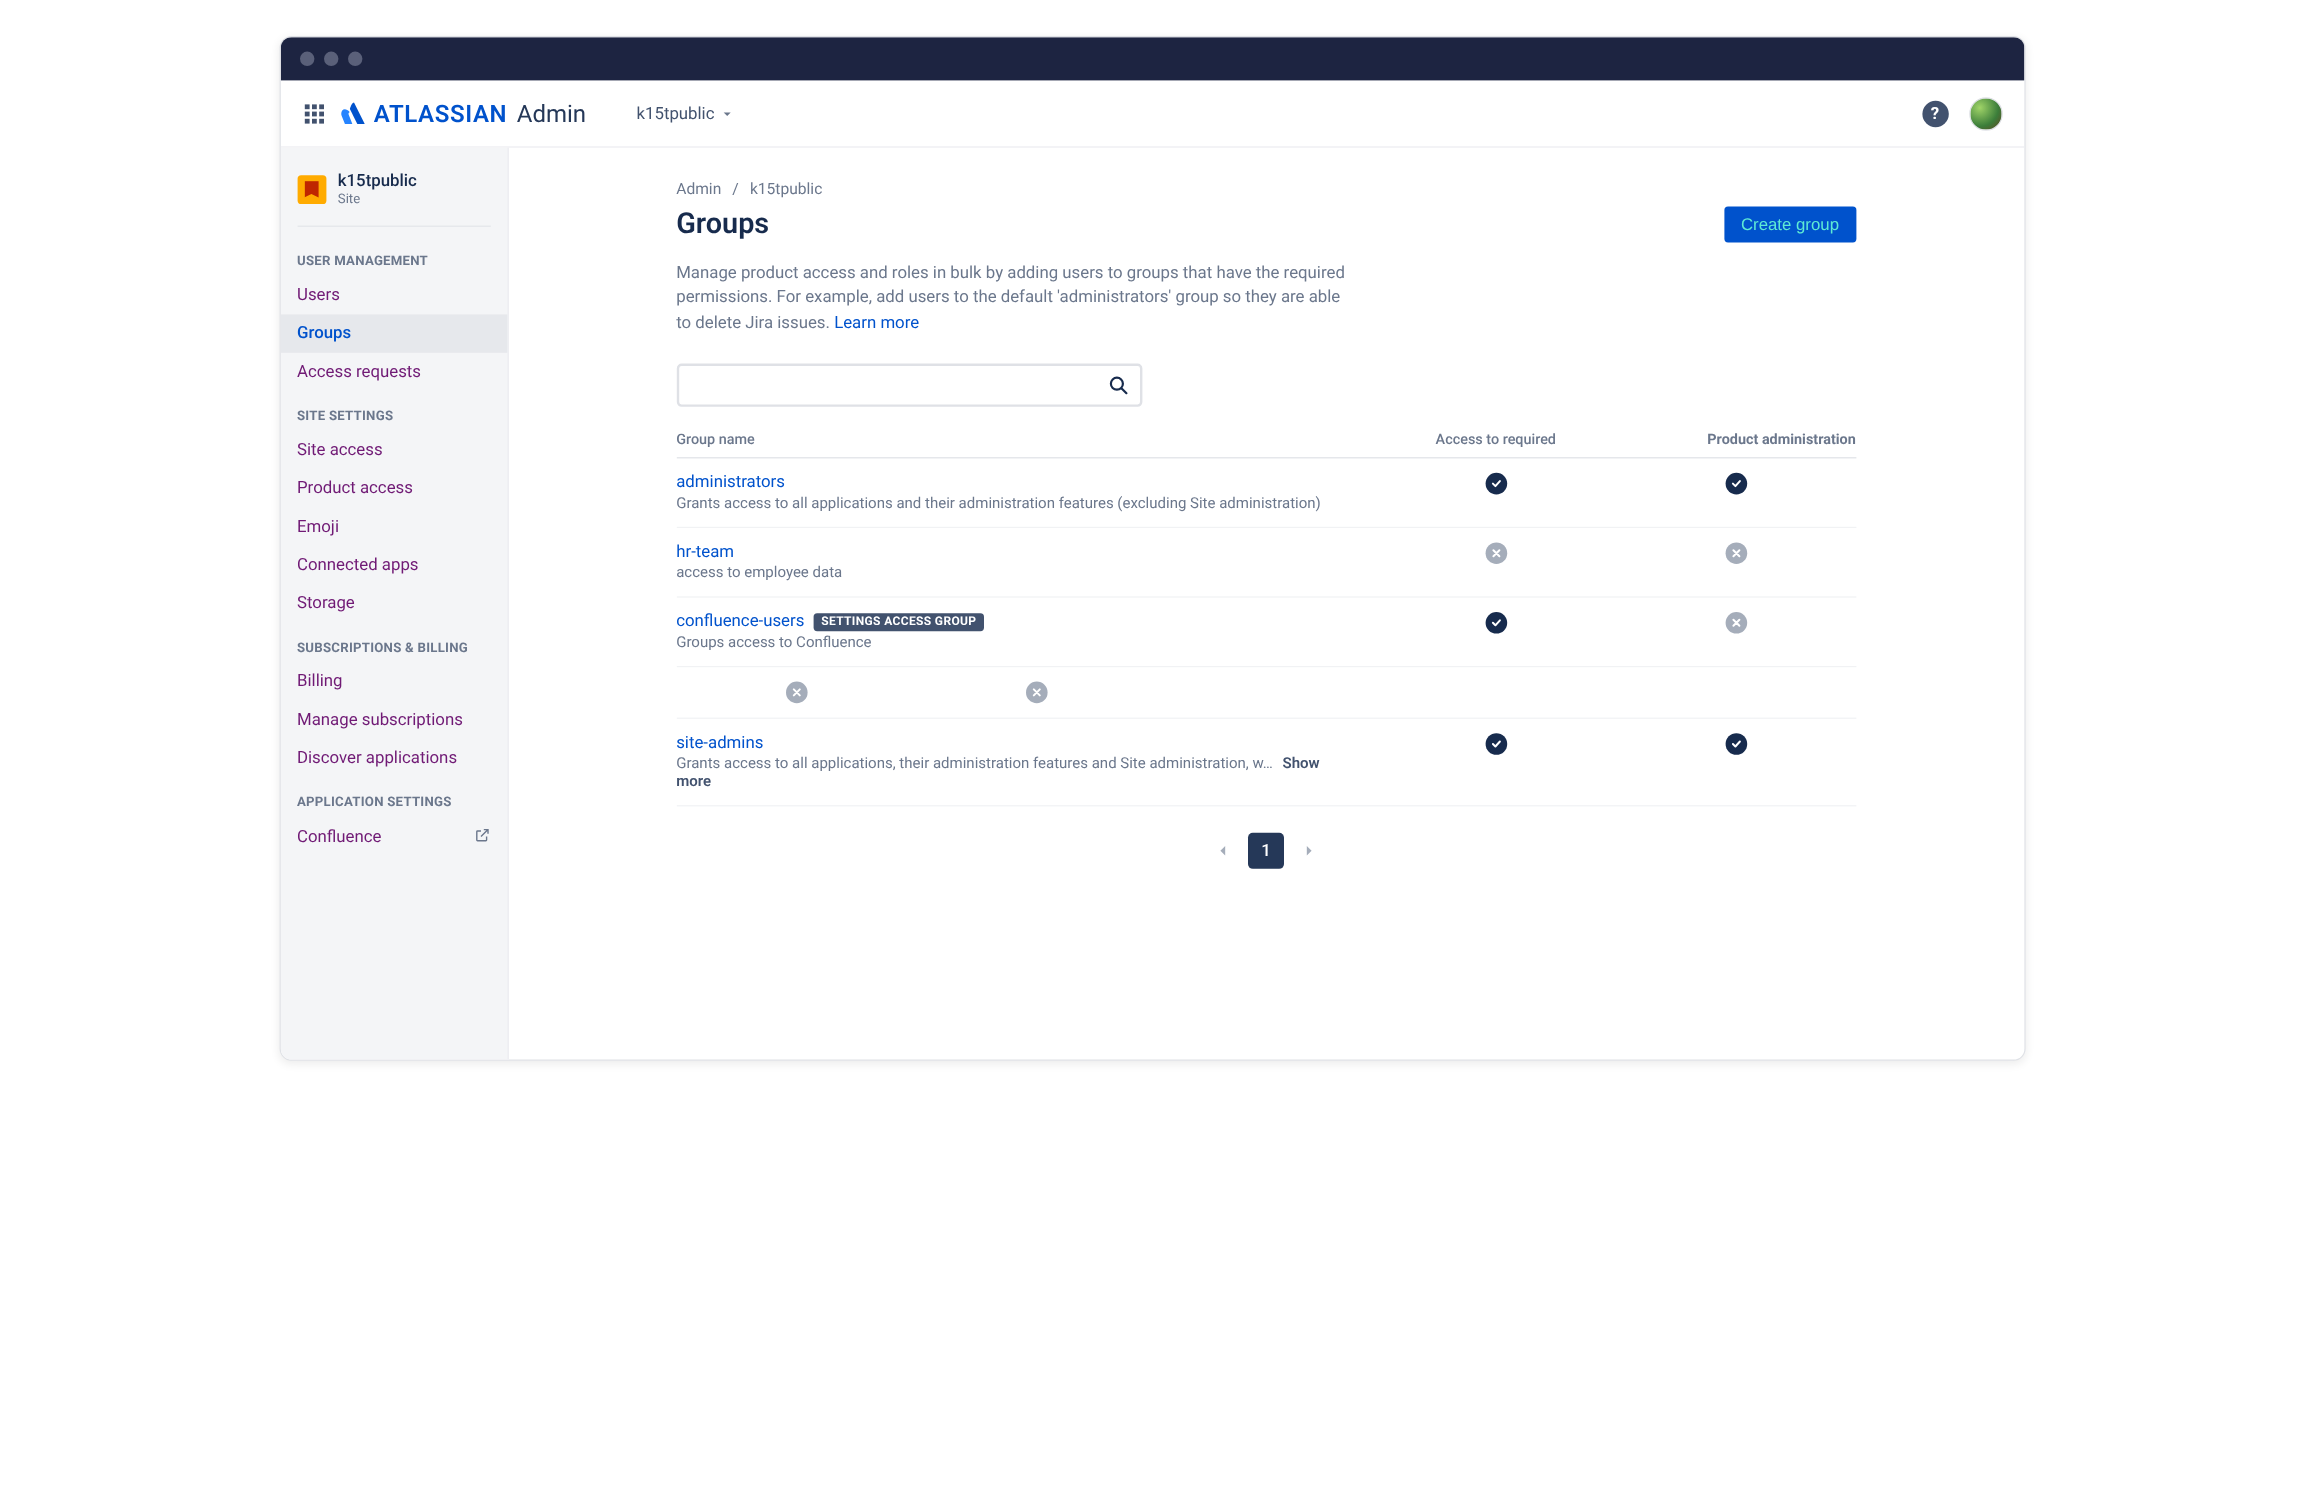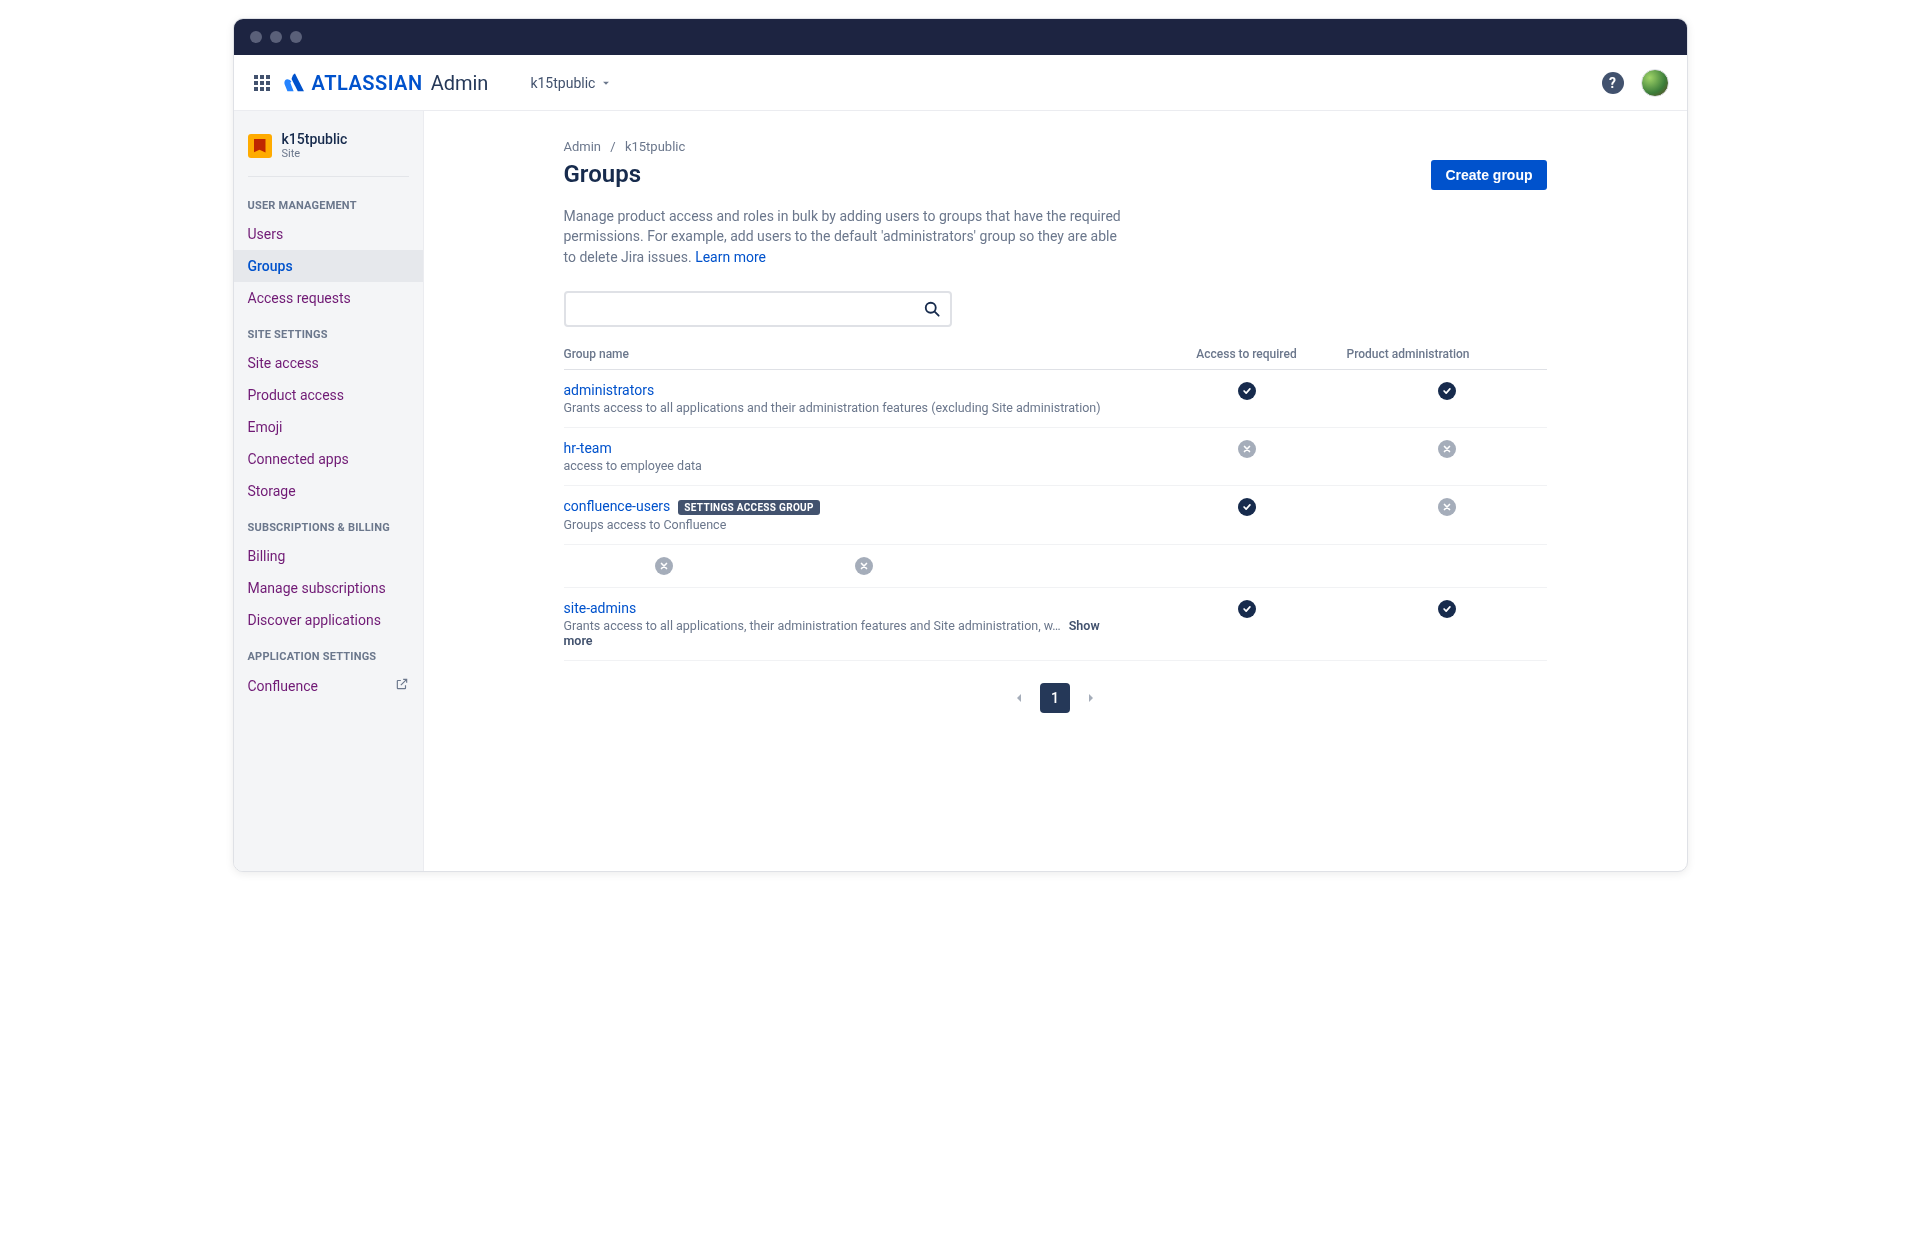--- a/index.html
+++ b/index.html
@@ -4,21 +4,21 @@
 <style>
   * { box-sizing: border-box; margin: 0; padding: 0; }
   body {
     font-family: -apple-system, BlinkMacSystemFont, "Segoe UI", Roboto, Helvetica, Arial, sans-serif;
     background: #fff;
     color: #172b4d;
     font-size: 14px;
   }
   .browser-frame {
     width: 1455px;
-    margin: 18px auto;
+    margin: 30px auto;
     border: 1px solid #dfe1e6;
     border-radius: 10px;
     overflow: hidden;
     box-shadow: 0 2px 8px rgba(0,0,0,0.08);
     background: #fff;
   }
   .titlebar {
     height: 36px;
     background: #1d2441;
     display: flex;
@@ -103,42 +103,42 @@
     padding: 8px 14px; color:#701a75; cursor:pointer;
   }
   .sb-item.active { background:#e6e8ec; color:#0052cc; font-weight:500; }
   .ext-icon { color:#6b778c; }
   .main { flex:1; padding: 28px 140px 40px 140px; overflow:auto; }
   .breadcrumb { font-size:13px; color:#6b778c; margin-bottom:6px; }
   .breadcrumb .sep { margin:0 6px; color:#6b778c; }
   .page-head { display:flex; align-items:flex-start; justify-content:space-between; }
   .page-title { font-size:24px; font-weight:600; color:#172b4d; }
   .btn-primary {
-    background:#0052cc; color:#ffffff; border:none; border-radius:3px;
-    padding:7px 14px; font-size:14px; font-weight:700; cursor:pointer;
+    background:#0052cc; color:#5eead4; border:none; border-radius:3px;
+    padding:7px 14px; font-size:14px; font-weight:400; cursor:pointer;
   }
   .page-desc { margin-top:16px; font-size:14px; color:#6b778c; line-height:1.45; max-width:560px; }
   .page-desc a { color:#0052cc; text-decoration:none; }
   .search-wrap {
     margin-top:24px;
     width:388px; height:36px;
     border:2px solid #dfe1e6; border-radius:4px;
     display:flex; align-items:center; padding:0 8px;
   }
   .search-wrap input {
     flex:1; border:none; outline:none; font-size:14px; background:transparent;
   }
   .search-icon { color:#172b4d; }
   .table-head {
     display:flex; margin-top:20px; border-bottom:1px solid #dfe1e6;
     padding-bottom:8px; font-size:12px; color:#6b778c; font-weight:500;
   }
   .col-name { flex:1; }
   .col-access { width:200px; text-align:center; }
-  .col-admin { width:200px; text-align:left; }
+  .col-admin { width:200px; text-align:right;font-weight:bold; }
   .row {
     display:flex; align-items:flex-start;
     padding:12px 0; border-bottom:1px solid #f1f2f4;
   }
   .row .col-name { padding-right:20px; }
   .group-link { color:#0052cc; font-size:14px; text-decoration:none; }
   .group-desc { font-size:12.5px; color:#6b778c; margin-top:2px; }
   .badge-default {
     display:inline-block; background:#42526e; color:#fff;
     font-size:10px; font-weight:700; letter-spacing:.3px;

